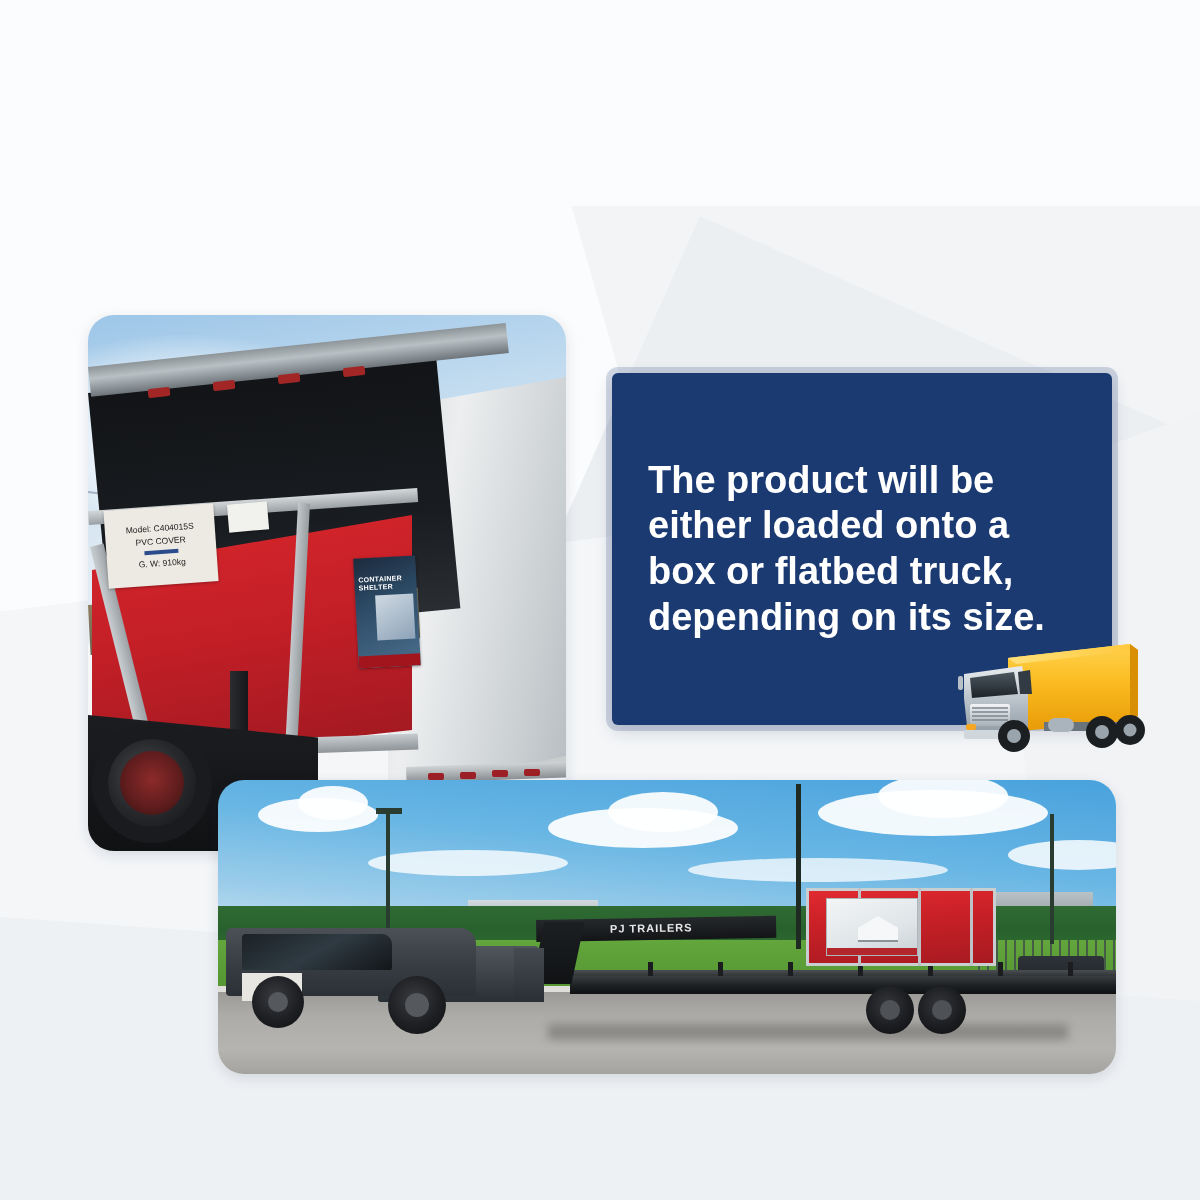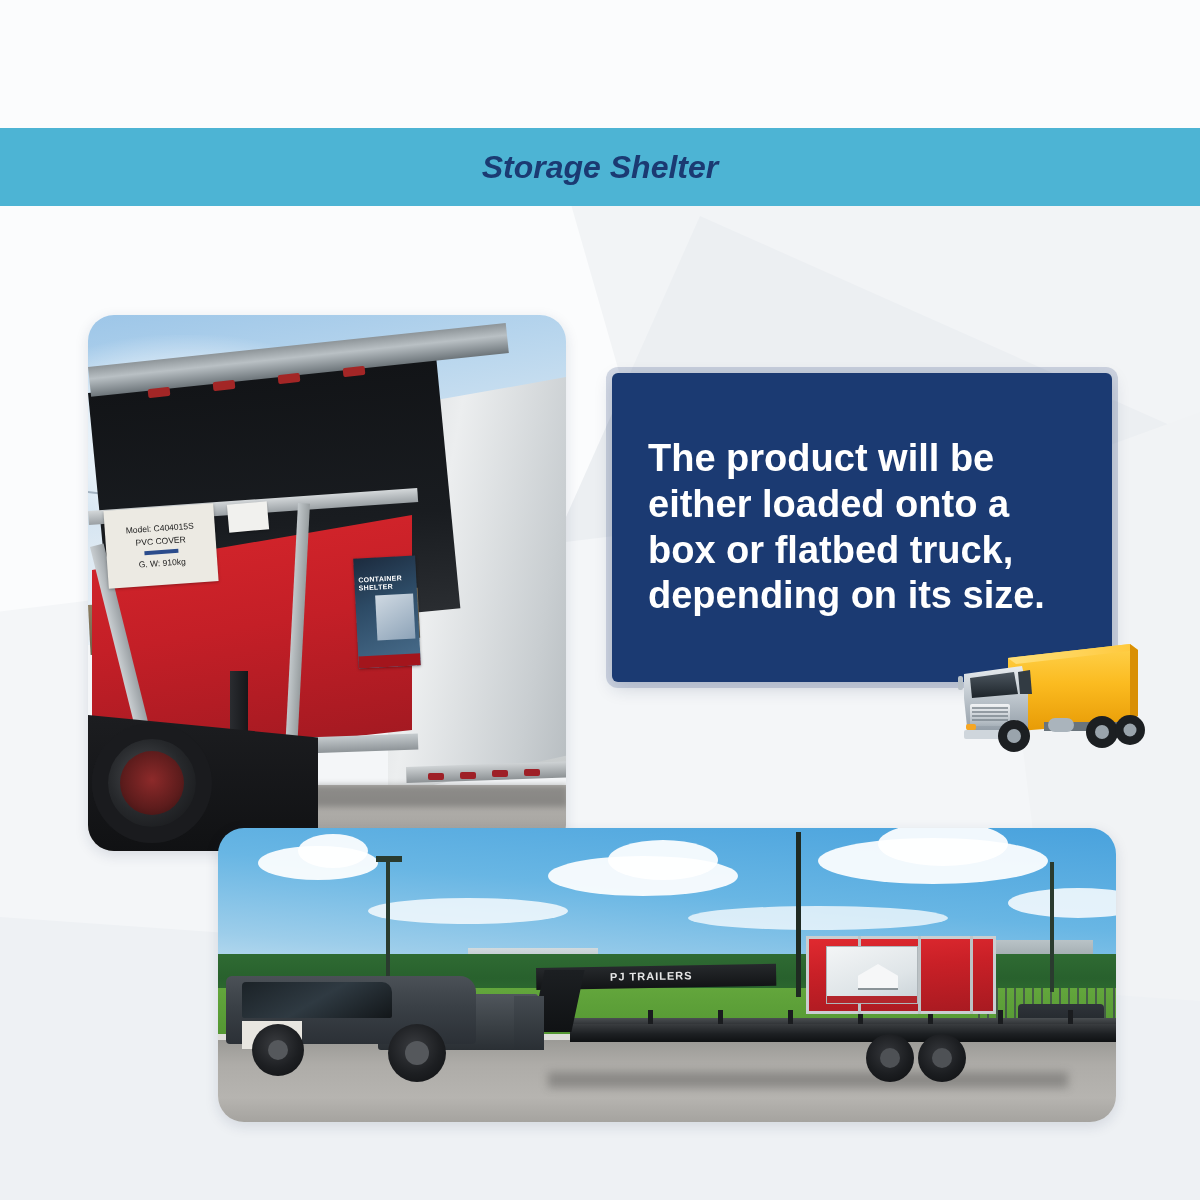--- a/index.html
+++ b/index.html
@@ -59,21 +59,21 @@
     left:860px; top:330px; width:600px; height:700px;
     background:#f1f3f5; transform:rotate(-20deg); transform-origin:0 0;
   }
 
   
   .photo {
     position:absolute; border-radius:26px; overflow:hidden;
     box-shadow:0 4px 14px rgba(20,40,80,.13);
   }
   #photo-truck-loading { left:88px; top:315px; width:478px; height:536px; }
-  #photo-flatbed       { left:218px; top:828px; width:898px; height:294px; }
+  #photo-flatbed       { left:218px; top:780px; width:898px; height:294px; }
 
   .ph-layer { position:absolute; }
 
   
   #p1-sky {
     left:0; top:0; width:478px; height:330px;
     background:linear-gradient(170deg,#9dc6e8 0%,#bcd8ee 28%,#dfeaf3 58%,#eef3f7 100%);
   }
   #p1-clouds1 {
     left:-30px; top:20px; width:320px; height:200px;
@@ -318,42 +318,39 @@
   #p2-crate-poster-bar { position:absolute; left:609px; top:168px; width:90px; height:7px; background:#b3262c; }
 
   
   #p2-van { left:800px; top:176px; width:86px; height:34px; background:linear-gradient(180deg,#2f343a,#1b1f23); border-radius:4px;}
   #p2-fence { left:760px; top:160px; width:138px; height:40px;
     background:repeating-linear-gradient(90deg, rgba(60,70,75,.75) 0 2px, rgba(0,0,0,0) 2px 9px);}
   #p2-shadow { left:330px; top:244px; width:520px; height:16px; background:rgba(50,50,50,.3); filter:blur(4px); }
 
   
   #callout {
-    position:absolute; left:612px; top:373px; width:500px; height:309px;
+    position:absolute; left:612px; top:373px; width:500px; height:352px;
     background:#1b3a72; border-radius:6px;
     box-shadow:0 0 0 6px rgba(27,58,114,.18), 0 6px 18px rgba(20,40,80,.18);
     display:flex; align-items:center;
     padding:0 36px;
   }
   #callout-text {
     color:#ffffff; font-size:38px; font-weight:bold; line-height:1.2;
   }
 
   
   #truck-icon { position:absolute; left:952px; top:636px; width:200px; height:126px; }
 </style>
 </head>
 <body>
 
 <div id="page">
 
 
-  <div id="subtitle-band">
-    <div id="subtitle-text">Storage Shelter</div>
-  </div>
 
   <div id="bg-art">
     <div class="poly" id="poly-a"></div>
     <div class="poly" id="poly-b"></div>
     <div class="poly" id="poly-e"></div>
     <div class="poly" id="poly-c"></div>
     <div class="poly" id="poly-d"></div>
   </div>
 
   <div class="photo" id="photo-truck-loading">

